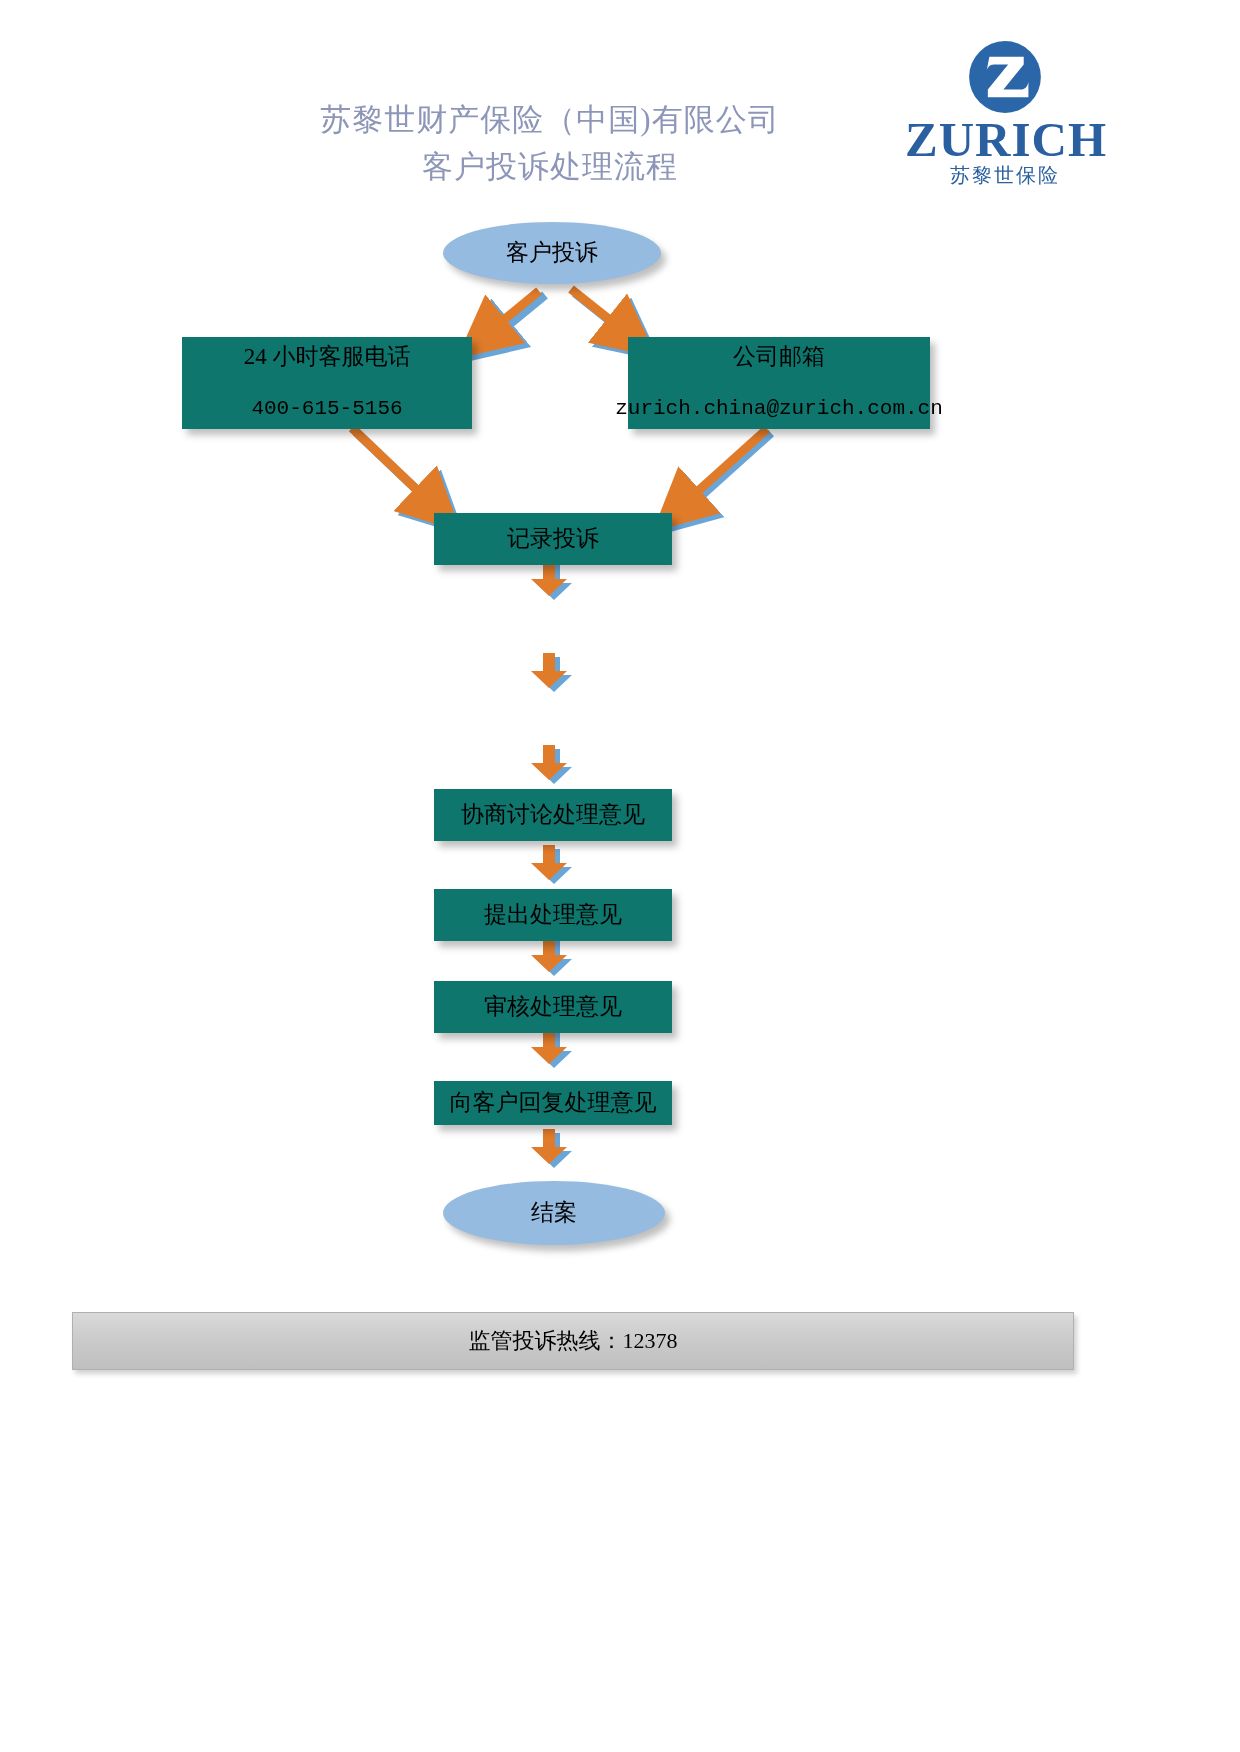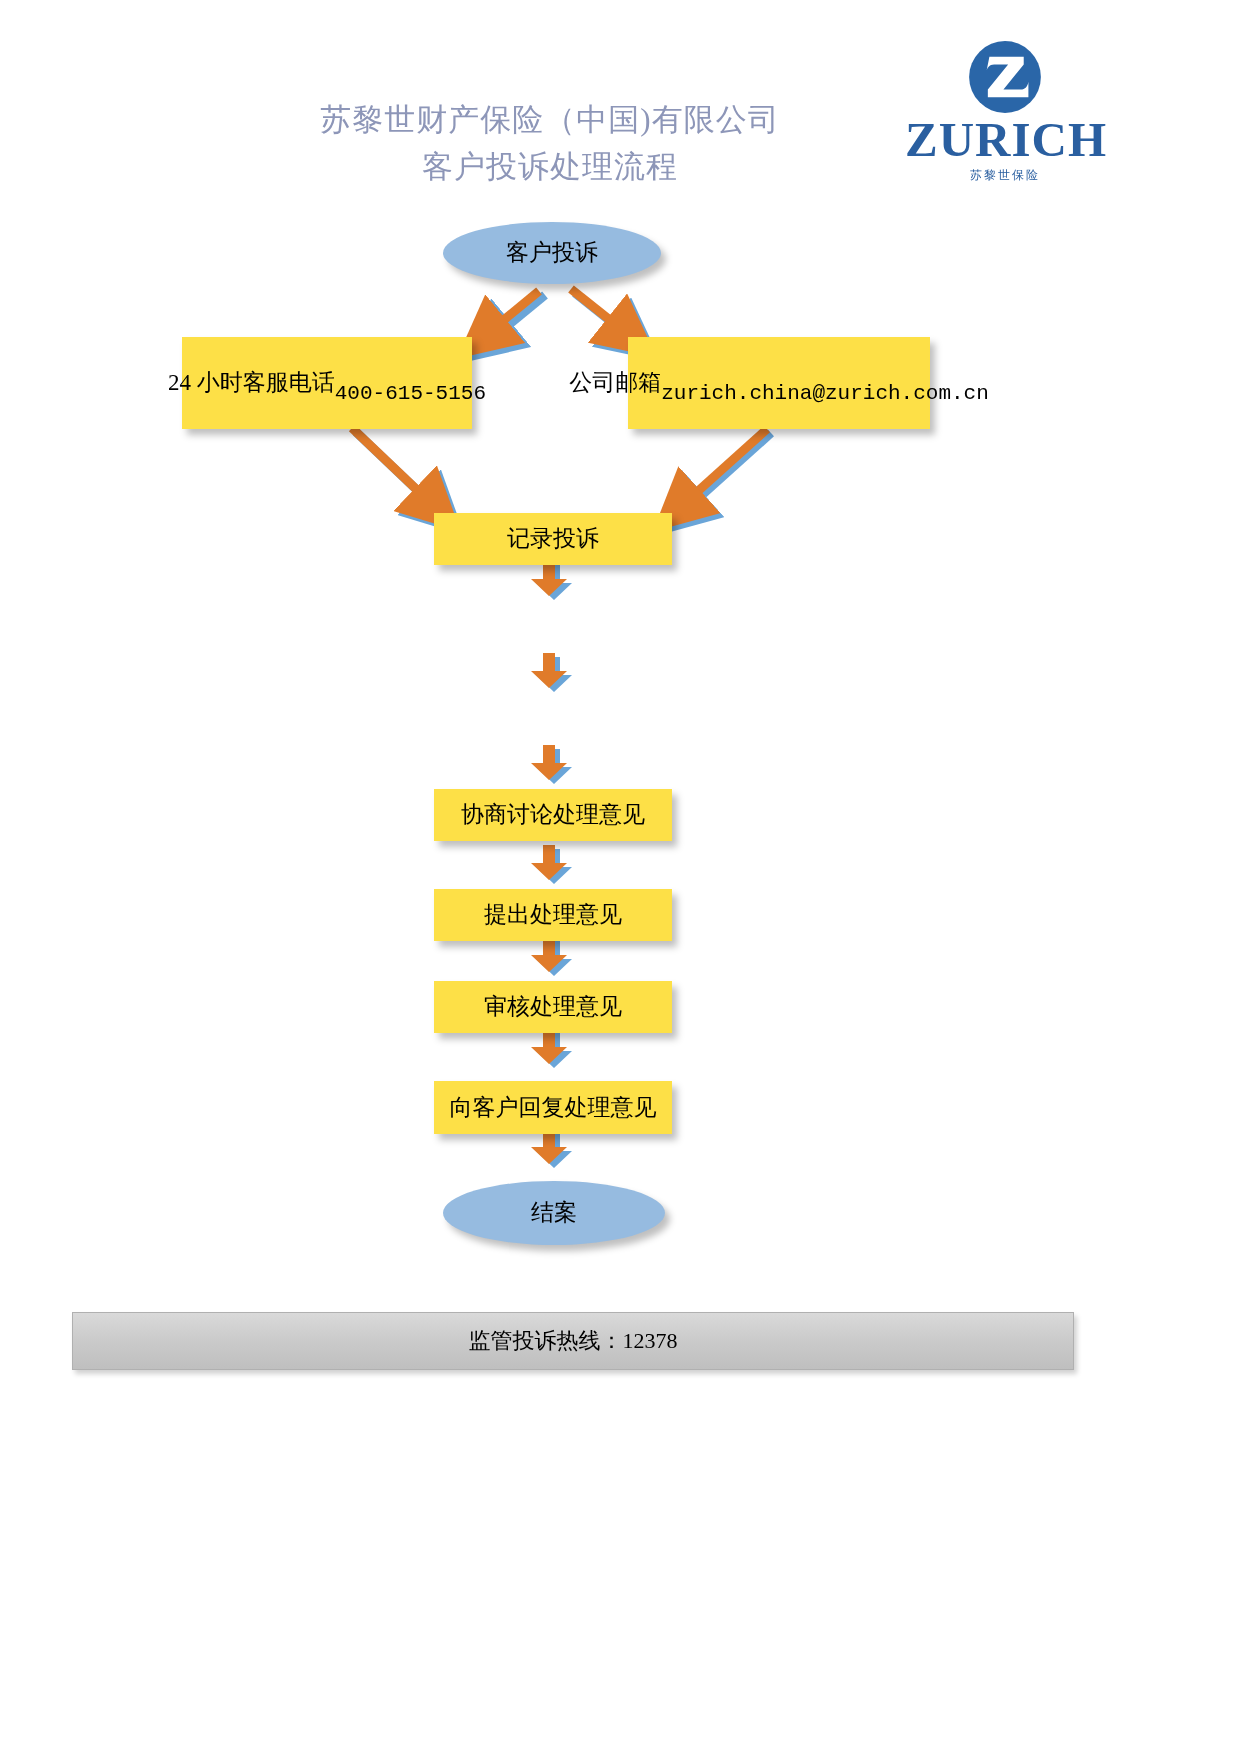--- a/index.html
+++ b/index.html
@@ -49,21 +49,21 @@
   .logo-word {
     font-family: "Liberation Serif", "DejaVu Serif", serif;
     font-size: 49px;
     font-weight: bold;
     letter-spacing: 1px;
     color: #2a5fa0;
     line-height: 40px;
   }
   .logo-cn {
     font-family: "Liberation Sans", "DejaVu Sans", sans-serif;
-    font-size: 12px;
+    font-size: 20px;
     color: #2a5fa0;
     letter-spacing: 2px;
     line-height: 30px;
   }
 
   
   .canvas {
     position: absolute;
     left: 0; top: 0;
     width: 1240px; height: 1752px;
@@ -86,23 +86,23 @@
     border-radius: 50%;
     display: flex;
     align-items: center;
     justify-content: center;
     box-shadow: 5px 6px 7px rgba(0,0,0,0.25);
   }
 
   
   .rect {
     position: absolute;
-    background: #fde047;
+    background: #0f766e;
     display: flex;
-    flex-direction: row;
+    flex-direction: column;
     align-items: center;
     justify-content: center;
     box-shadow: 5px 6px 7px rgba(0,0,0,0.25);
   }
   .rect .node-text + .node-text { margin-top: 22px; }
 
   .mono {
     font-family: "Liberation Mono", "DejaVu Sans Mono", monospace;
     font-size: 21px;
     letter-spacing: 0px;
@@ -237,21 +237,21 @@
   </div>
 
   <div class="rect" style="left:434px; top:889px; width:238px; height:52px;">
     <span class="node-text">提出处理意见</span>
   </div>
 
   <div class="rect" style="left:434px; top:981px; width:238px; height:52px;">
     <span class="node-text">审核处理意见</span>
   </div>
 
-  <div class="rect" style="left:434px; top:1081px; width:238px; height:53px;align-items:center;">
+  <div class="rect" style="left:434px; top:1081px; width:238px; height:44px;align-items:center;">
     <span class="node-text">向客户回复处理意见</span>
   </div>
 
   <div class="ellipse" style="left:443px; top:1181px; width:222px; height:64px;">
     <span class="node-text">结案</span>
   </div>
 </div>
 
 <div class="bottom-bar">
   <span class="node-text">监管投诉热线：12378</span>

